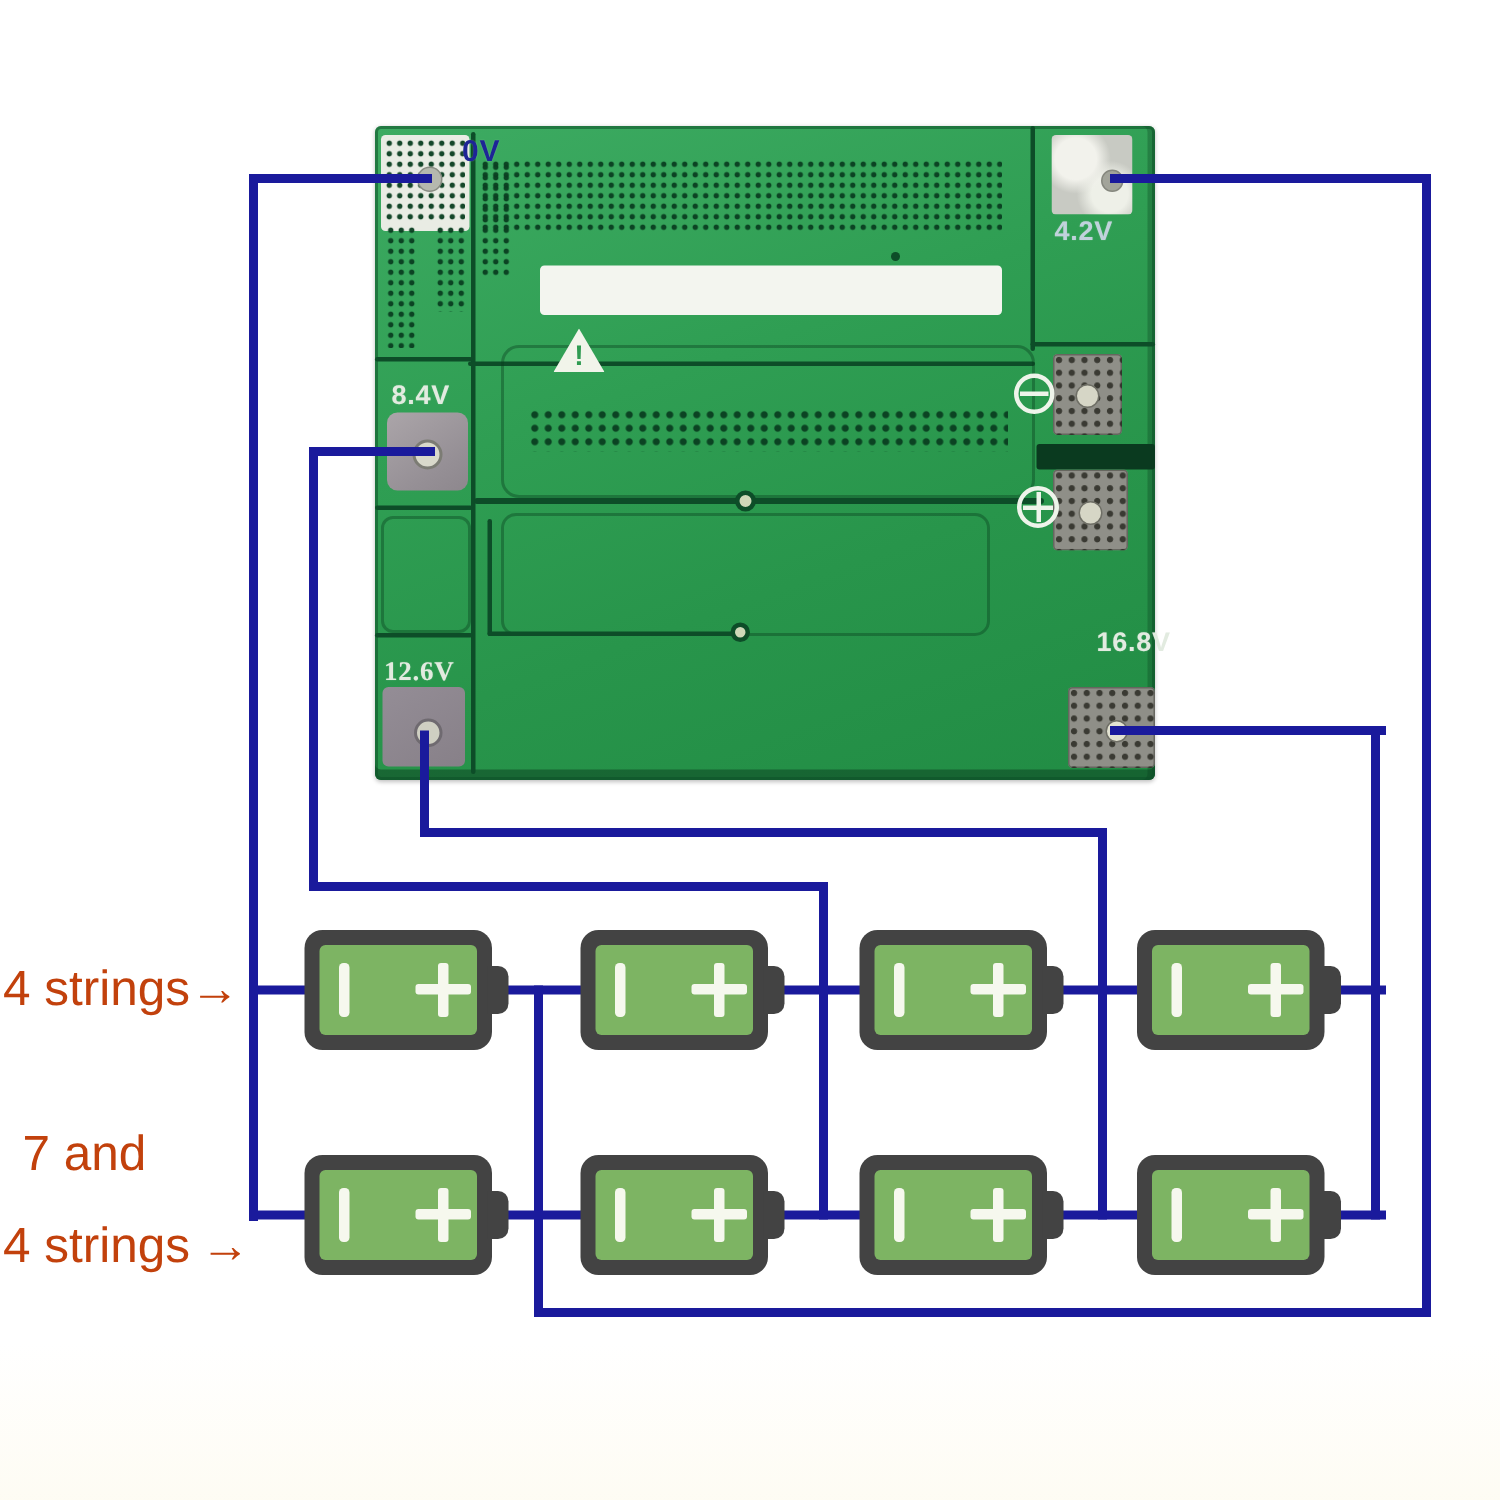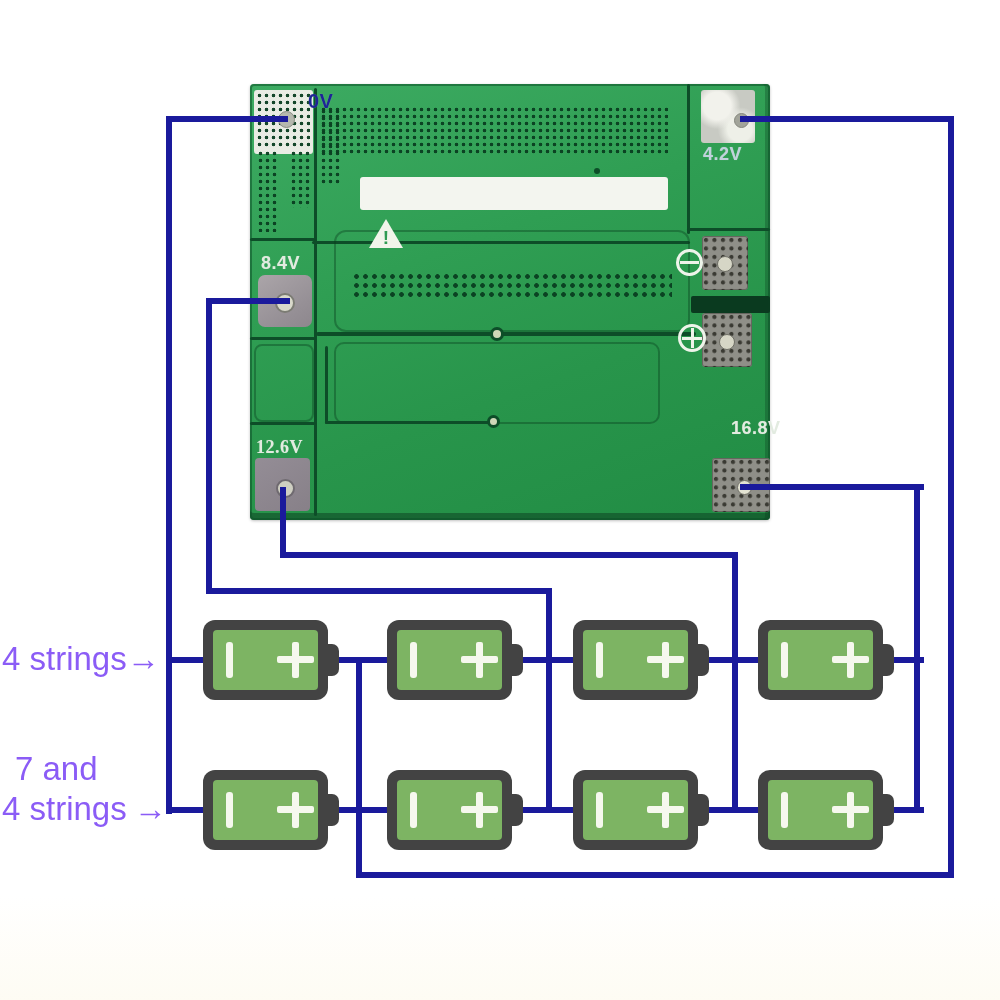--- a/index.html
+++ b/index.html
@@ -35,21 +35,21 @@
   .w{position:absolute;background:#1a1a9c;z-index:3;}
   
   .batt{position:absolute;width:125px;height:80px;background:#434343;border-radius:12px;z-index:4;}
   .cell{position:absolute;left:10px;top:10px;right:10px;bottom:10px;background:#7db463;border-radius:4px;}
   .nub{position:absolute;right:-11px;top:24px;width:14px;height:32px;background:#434343;border-radius:0 7px 7px 0;}
   .tmin{position:absolute;left:23px;top:22px;width:7px;height:36px;background:#f6f8ee;border-radius:3px;}
   .tplus{position:absolute;left:0;top:0;width:100%;height:100%;}
   .tplus .pv{position:absolute;left:89px;top:22px;width:7px;height:36px;background:#f6f8ee;border-radius:2px;}
   .tplus .ph{position:absolute;left:74px;top:36px;width:37px;height:7px;background:#f6f8ee;border-radius:2px;}
   
-  .glabel{position:absolute;color:#8b5cf6;font-size:33px;z-index:5;white-space:nowrap;}
+  .glabel{position:absolute;color:#c2410c;font-size:33px;z-index:5;white-space:nowrap;}
   .glabel .arr{font-weight:bold;}
   .tint{position:absolute;left:0;top:895px;width:1000px;height:105px;z-index:0;
         background:linear-gradient(180deg,rgba(253,248,228,0),rgba(252,247,226,.4));}
 </style>
 </head>
 <body>
 
 <div class="canvas">
 
   <div class="tint"></div>
@@ -221,17 +221,17 @@
         <i class="ph"></i>
       </div>
   </div>
 
   <div class="glabel" style="left:2px;top:640px;width:154px;text-align:right;">
     <span>4 strings</span><span class="arr">→</span>
   </div>
   <div class="glabel" style="left:15px;top:750px;">
     <span>7 and</span>
   </div>
-  <div class="glabel" style="left:2px;top:790px;width:158px;text-align:right;">
+  <div class="glabel" style="left:2px;top:811px;width:158px;text-align:right;">
     <span>4 strings</span><span class="arr" style="margin-left:7px;">→</span>
   </div>
 
 </div>
 
 </body></html>

